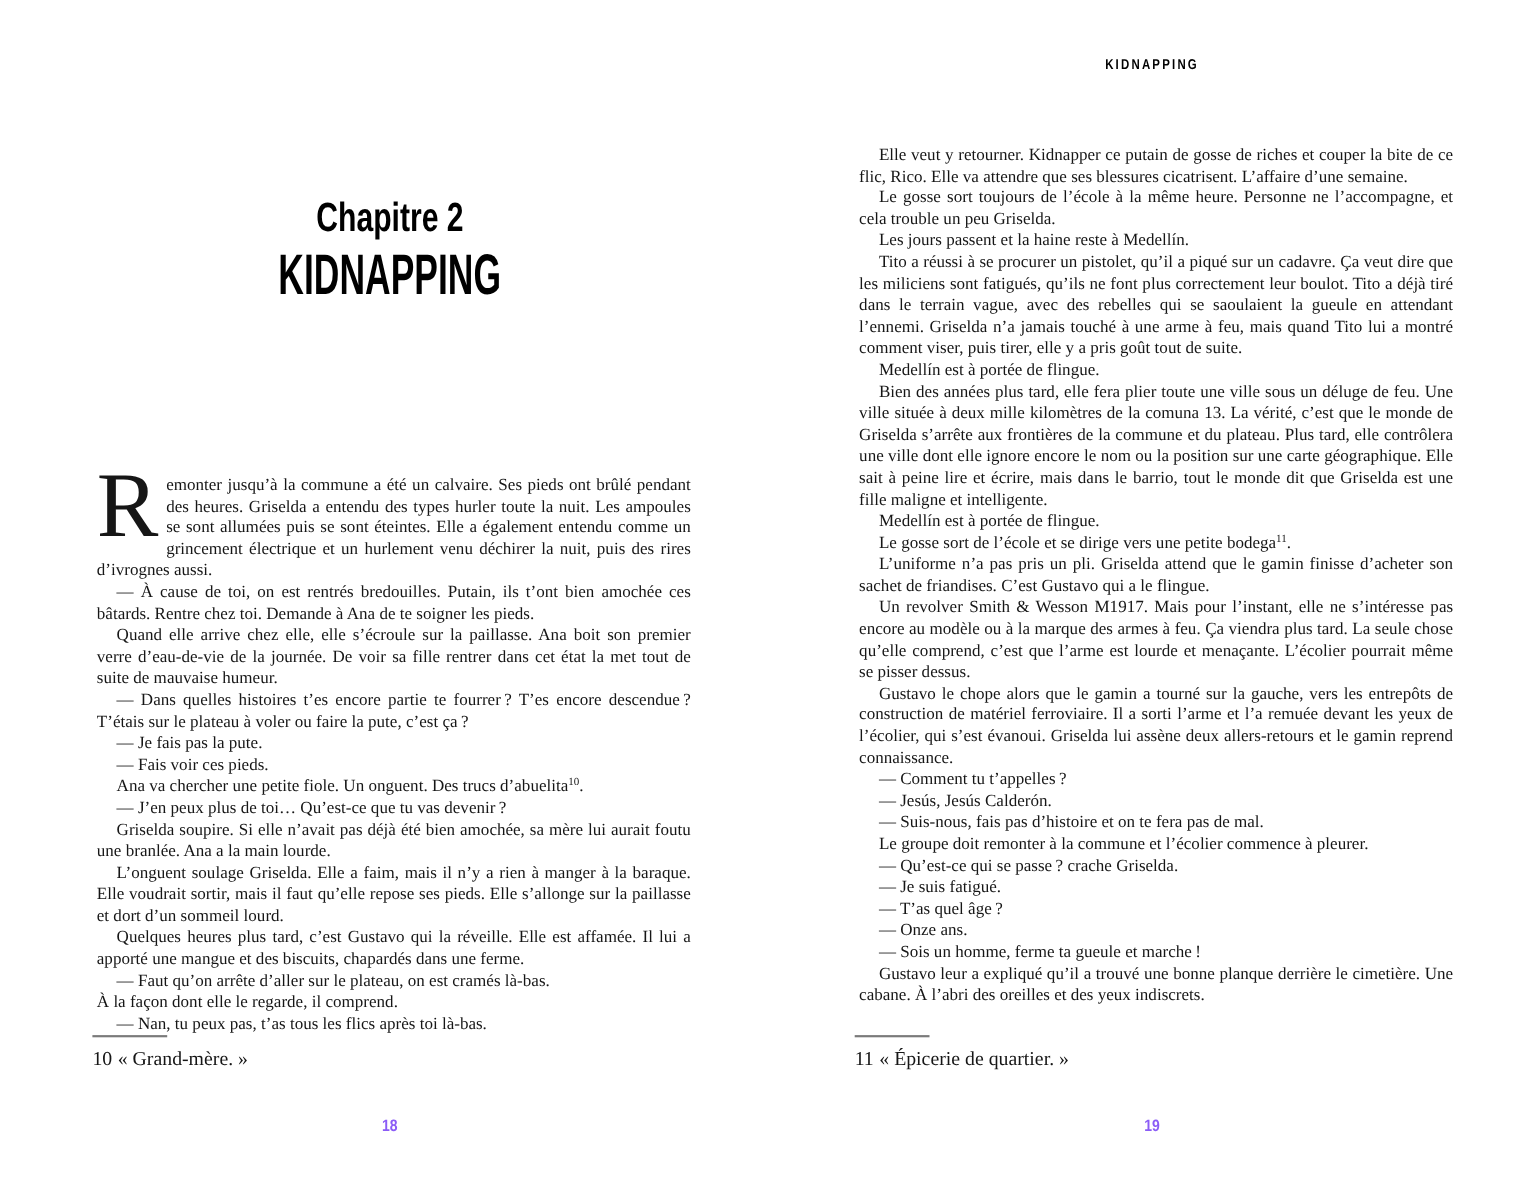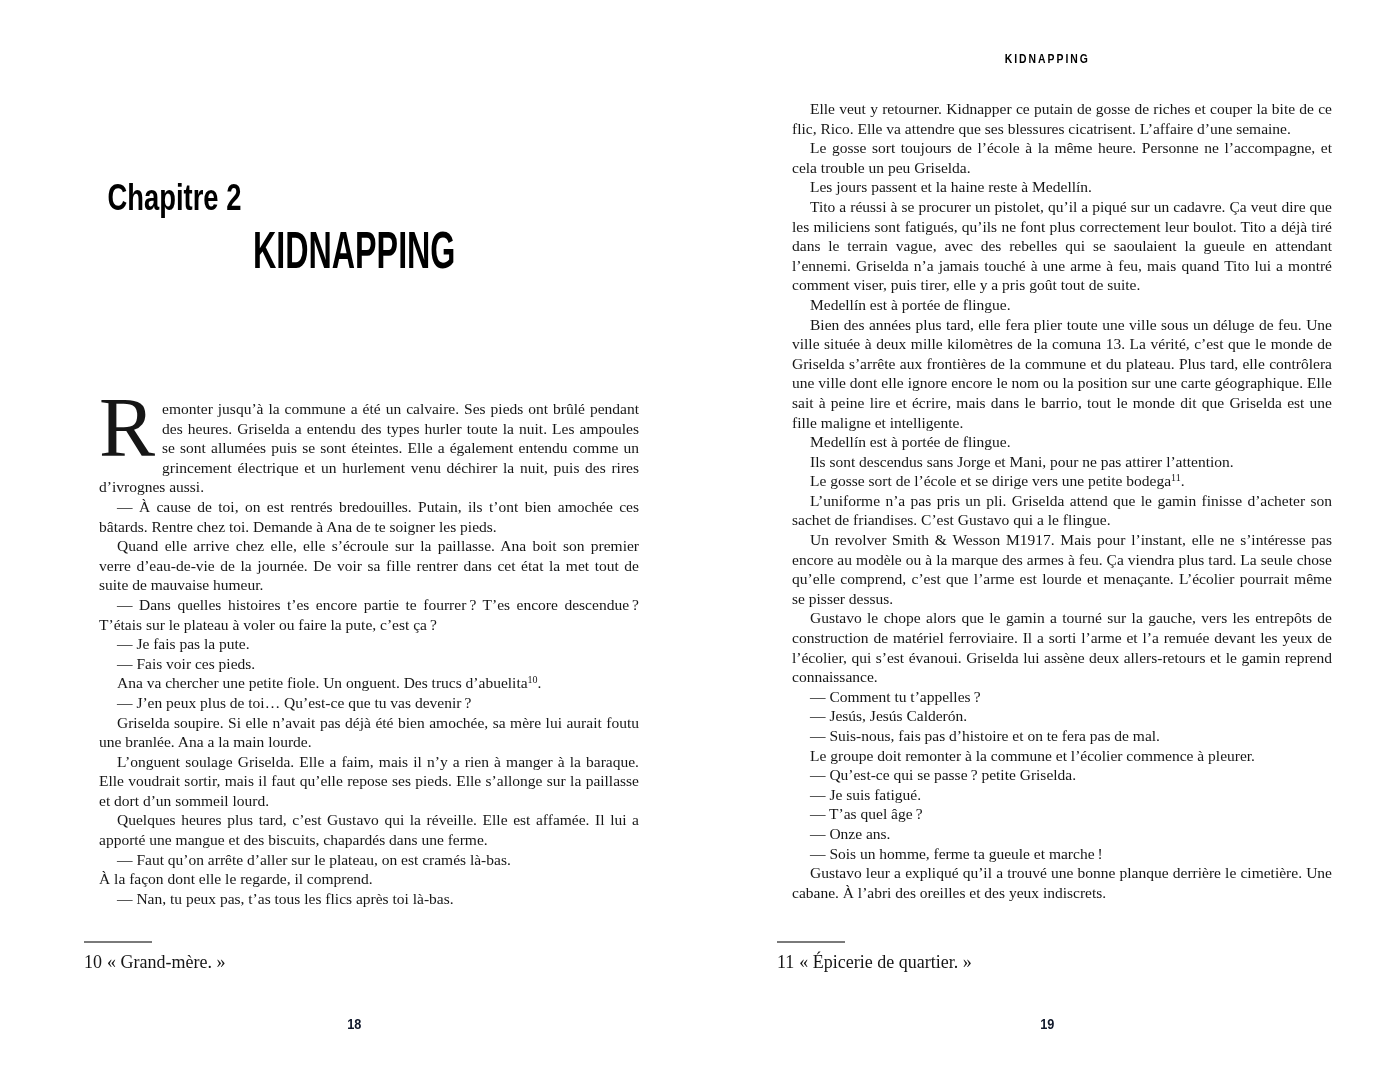--- a/index.html
+++ b/index.html
@@ -5,51 +5,51 @@
   html,body{margin:0;padding:0;}
   body{
     width:1399px;height:1073px;background:#ffffff;position:relative;
     font-family:"Liberation Serif", serif;color:#161616;
     -webkit-font-smoothing:antialiased;
   }
   .page{position:absolute;top:0;width:540px;height:1073px;}
   #pageLeft{left:84px;}
   #pageRight{left:777px;}
 
-  .chapter-label{position:absolute;top:179px;left:0;width:100%;text-align:left;
+  .chapter-label{position:absolute;top:179px;left:0;width:100%;text-align:center;
     font-family:"Liberation Sans", sans-serif;font-weight:bold;font-size:37px;
     line-height:37px;color:#000;white-space:nowrap;}
   .chapter-label .cond{display:inline-block;transform:scaleX(0.74);transform-origin:50% 50%;}
   .chapter-title{position:absolute;top:224px;left:0;width:100%;text-align:center;
     font-family:"Liberation Sans", sans-serif;font-weight:bold;font-size:52px;
     line-height:52px;color:#000;white-space:nowrap;}
   .chapter-title .cond{display:inline-block;transform:scaleX(0.62);transform-origin:50% 50%;}
 
   .running-header{position:absolute;top:51px;left:0;width:100%;text-align:center;
     font-family:"Liberation Sans", sans-serif;font-weight:bold;font-size:13px;
     color:#000;white-space:nowrap;}
   .running-header .cond{display:inline-block;transform:scaleX(0.8);transform-origin:50% 50%;letter-spacing:2.5px;}
 
-  .body-block{position:absolute;left:15px;width:540px;font-size:15.5px;line-height:19.6px;
-    text-align:justify;}
+  .body-block{position:absolute;left:4px;width:540px;font-size:15.5px;line-height:19.6px;
+    text-align:justify;margin-top:32px;}
   #pageLeft .body-block{top:399px;}
   #pageRight .body-block{top:99px;}
   p.para{margin:0;padding:0;}
   p.para.indent{text-indent:18px;}
   .it{}
   .sup{font-size:10px;position:relative;top:-5px;line-height:0;}
   .dropcap{float:left;font-size:84px;line-height:58px;height:59px;padding-right:7px;
     color:#161616;}
 
   .footnote{position:absolute;top:941px;left:0;width:540px;font-size:18px;line-height:17px;}
   .fn-rule{width:68px;height:0;border-top:2px solid #7a7a7a;margin-bottom:11px;}
   .fn-marker{margin-right:5px;}
 
   .page-number{position:absolute;top:1015px;left:0;width:100%;text-align:center;
-    font-family:"Liberation Sans", sans-serif;font-weight:bold;font-size:15px;color:#0f172a;}
+    font-family:"Liberation Sans", sans-serif;font-weight:bold;font-size:15px;color:#8b5cf6;}
   .page-number .cond{display:inline-block;transform:scaleX(0.85);transform-origin:50% 50%;}
 </style>
 </head>
 <body>
 
 <div class="page" id="pageLeft">
   <div class="chapter-label">
     <span class="cond">Chapitre 2</span>
   </div>
   <div class="chapter-title">
@@ -85,30 +85,29 @@
     <span class="cond">KIDNAPPING</span>
   </div>
   <div class="body-block">
       <p class="para indent"><span class="run">Elle veut y retourner. Kidnapper ce putain de gosse de riches et couper la bite de ce flic, Rico. Elle va attendre que ses blessures cicatrisent. L’affaire d’une semaine.</span></p>
       <p class="para indent"><span class="run">Le gosse sort toujours de l’école à la même heure. Personne ne l’accompagne, et cela trouble un peu Griselda.</span></p>
       <p class="para indent"><span class="run">Les jours passent et la haine reste à Medellín.</span></p>
       <p class="para indent"><span class="run">Tito a réussi à se procurer un pistolet, qu’il a piqué sur un cadavre. Ça veut dire que les miliciens sont fatigués, qu’ils ne font plus correctement leur boulot. Tito a déjà tiré dans le terrain vague, avec des rebelles qui se saoulaient la gueule en attendant l’ennemi. Griselda n’a jamais touché à une arme à feu, mais quand Tito lui a montré comment viser, puis tirer, elle y a pris goût tout de suite.</span></p>
       <p class="para indent"><span class="run">Medellín est à portée de flingue.</span></p>
       <p class="para indent"><span class="run">Bien des années plus tard, elle fera plier toute une ville sous un déluge de feu. Une ville située à deux mille kilomètres de la comuna 13. La vérité, c’est que le monde de Griselda s’arrête aux frontières de la commune et du plateau. Plus tard, elle contrôlera une ville dont elle ignore encore le nom ou la position sur une carte géographique. Elle sait à peine lire et écrire, mais dans le barrio, tout le monde dit que Griselda est une fille maligne et intelligente.</span></p>
       <p class="para indent"><span class="run">Medellín est à portée de flingue.</span></p>
-      <p class="para indent"><span class="run">Ils sont descendus sans Jorge et Mani, pour ne pas attirer l’attention.</span></p>
       <p class="para indent"><span class="run">Le gosse sort de l’école et se dirige vers une petite </span><span class="run it">bodega</span><span class="run it sup">11</span><span class="run">.</span></p>
       <p class="para indent"><span class="run">L’uniforme n’a pas pris un pli. Griselda attend que le gamin finisse d’acheter son sachet de friandises. C’est Gustavo qui a le flingue.</span></p>
       <p class="para indent"><span class="run">Un revolver Smith &amp; Wesson M1917. Mais pour l’instant, elle ne s’intéresse pas encore au modèle ou à la marque des armes à feu. Ça viendra plus tard. La seule chose qu’elle comprend, c’est que l’arme est lourde et menaçante. L’écolier pourrait même se pisser dessus.</span></p>
       <p class="para indent"><span class="run">Gustavo le chope alors que le gamin a tourné sur la gauche, vers les entrepôts de construction de matériel ferroviaire. Il a sorti l’arme et l’a remuée devant les yeux de l’écolier, qui s’est évanoui. Griselda lui assène deux allers-retours et le gamin reprend connaissance.</span></p>
       <p class="para indent"><span class="run">— Comment tu t’appelles ?</span></p>
       <p class="para indent"><span class="run">— Jesús, Jesús Calderón.</span></p>
       <p class="para indent"><span class="run">— Suis-nous, fais pas d’histoire et on te fera pas de mal.</span></p>
       <p class="para indent"><span class="run">Le groupe doit remonter à la commune et l’écolier commence à pleurer.</span></p>
-      <p class="para indent"><span class="run">— Qu’est-ce qui se passe ? petite Griselda.</span></p>
+      <p class="para indent"><span class="run">— Qu’est-ce qui se passe ? crache Griselda.</span></p>
       <p class="para indent"><span class="run">— Je suis fatigué.</span></p>
       <p class="para indent"><span class="run">— T’as quel âge ?</span></p>
       <p class="para indent"><span class="run">— Onze ans.</span></p>
       <p class="para indent"><span class="run">— Sois un homme, ferme ta gueule et marche !</span></p>
       <p class="para indent"><span class="run">Gustavo leur a expliqué qu’il a trouvé une bonne planque derrière le cimetière. Une cabane. À l’abri des oreilles et des yeux indiscrets.</span></p>
     </div>
   <div class="footnote">
     <div class="fn-rule"></div>
     <span class="fn-marker">11</span><span>«&nbsp;Épicerie de quartier.&nbsp;»</span>
   </div>

